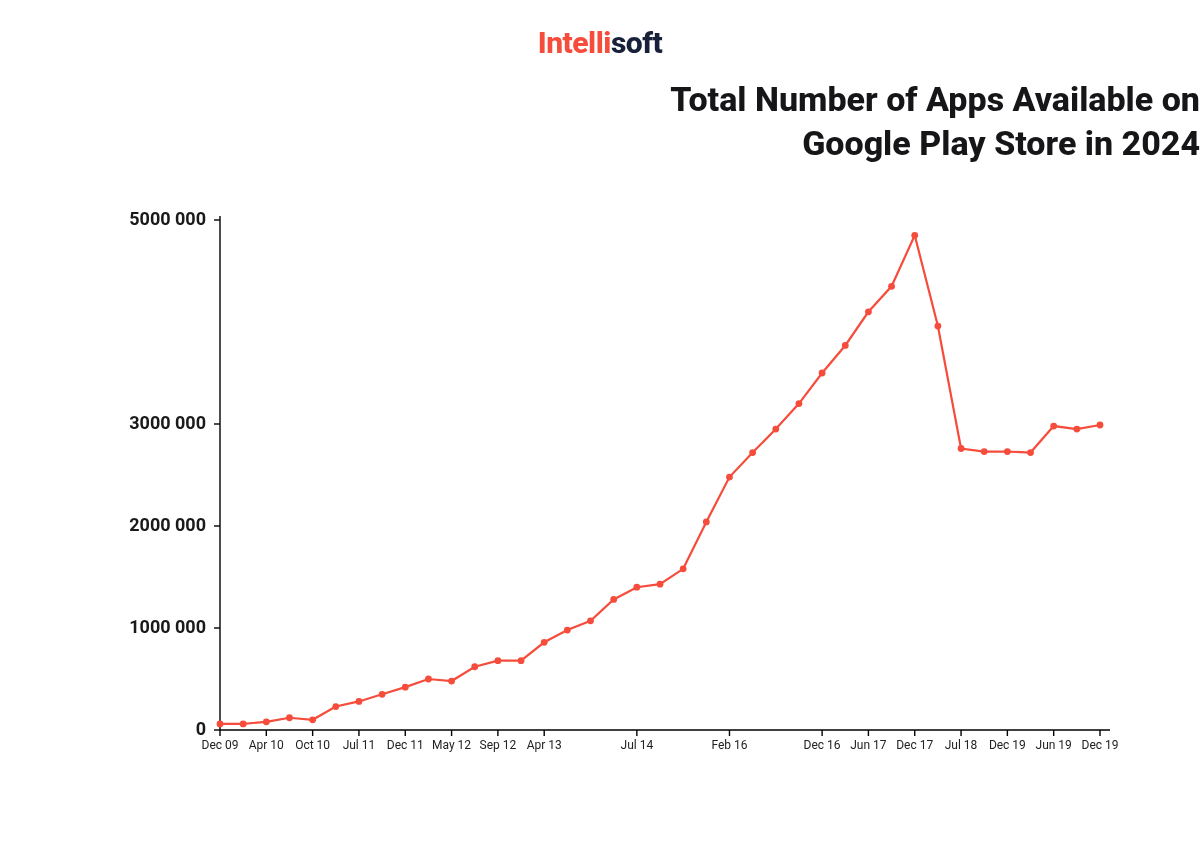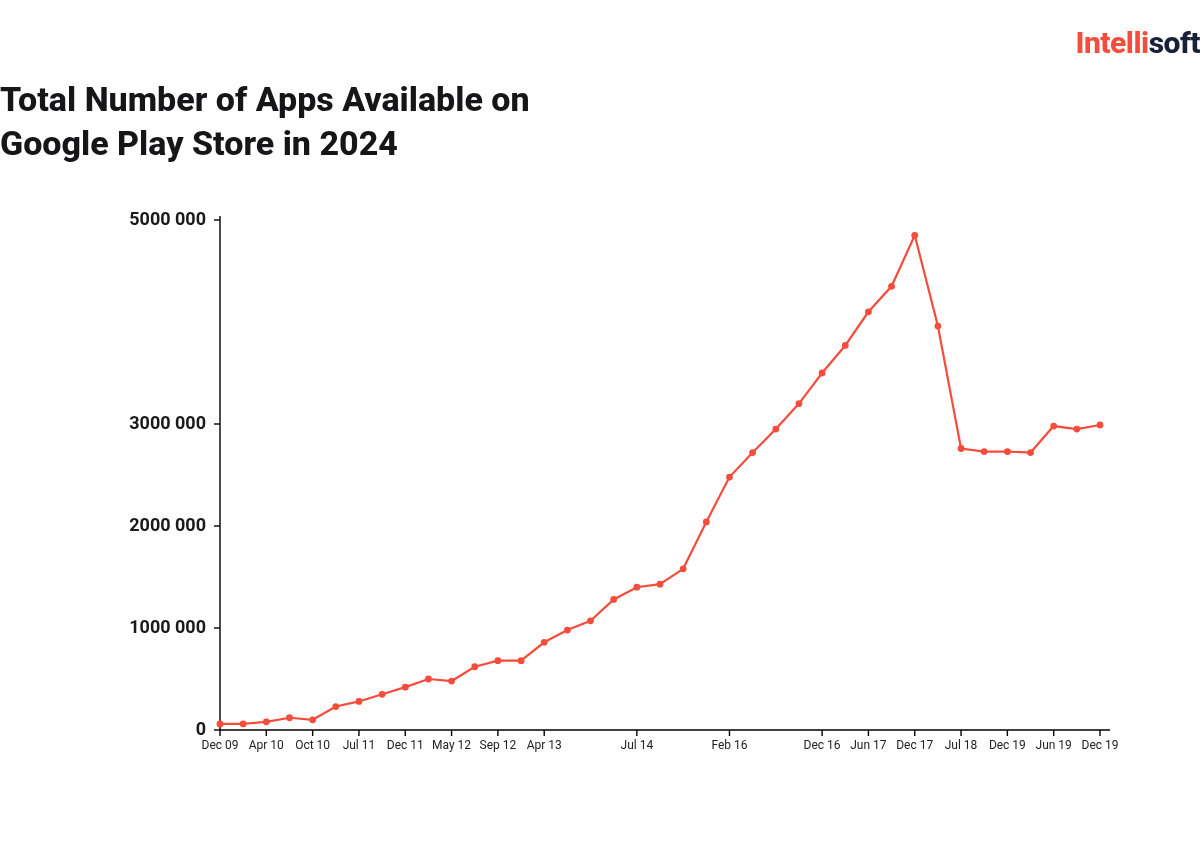--- a/index.html
+++ b/index.html
@@ -12,30 +12,30 @@
     color: #1a1a2e;
   }
   .page {
     width: 1200px;
     height: 859px;
     position: relative;
     box-sizing: border-box;
     padding-top: 28px;
   }
   .logo {
-    text-align: right;
+    text-align: center;
     font-size: 30px;
     font-weight: 800;
     letter-spacing: -0.5px;
     line-height: 1;
   }
   .logo .a { color: #f64c3b; }
   .logo .b { color: #18203a; }
   .title {
-    text-align: left;
+    text-align: right;
     font-size: 34px;
     font-weight: 800;
     color: #161619;
     line-height: 1.28;
     margin-top: 20px;
   }
   .chart-wrap {
     position: absolute;
     left: 60px;
     top: 210px;

